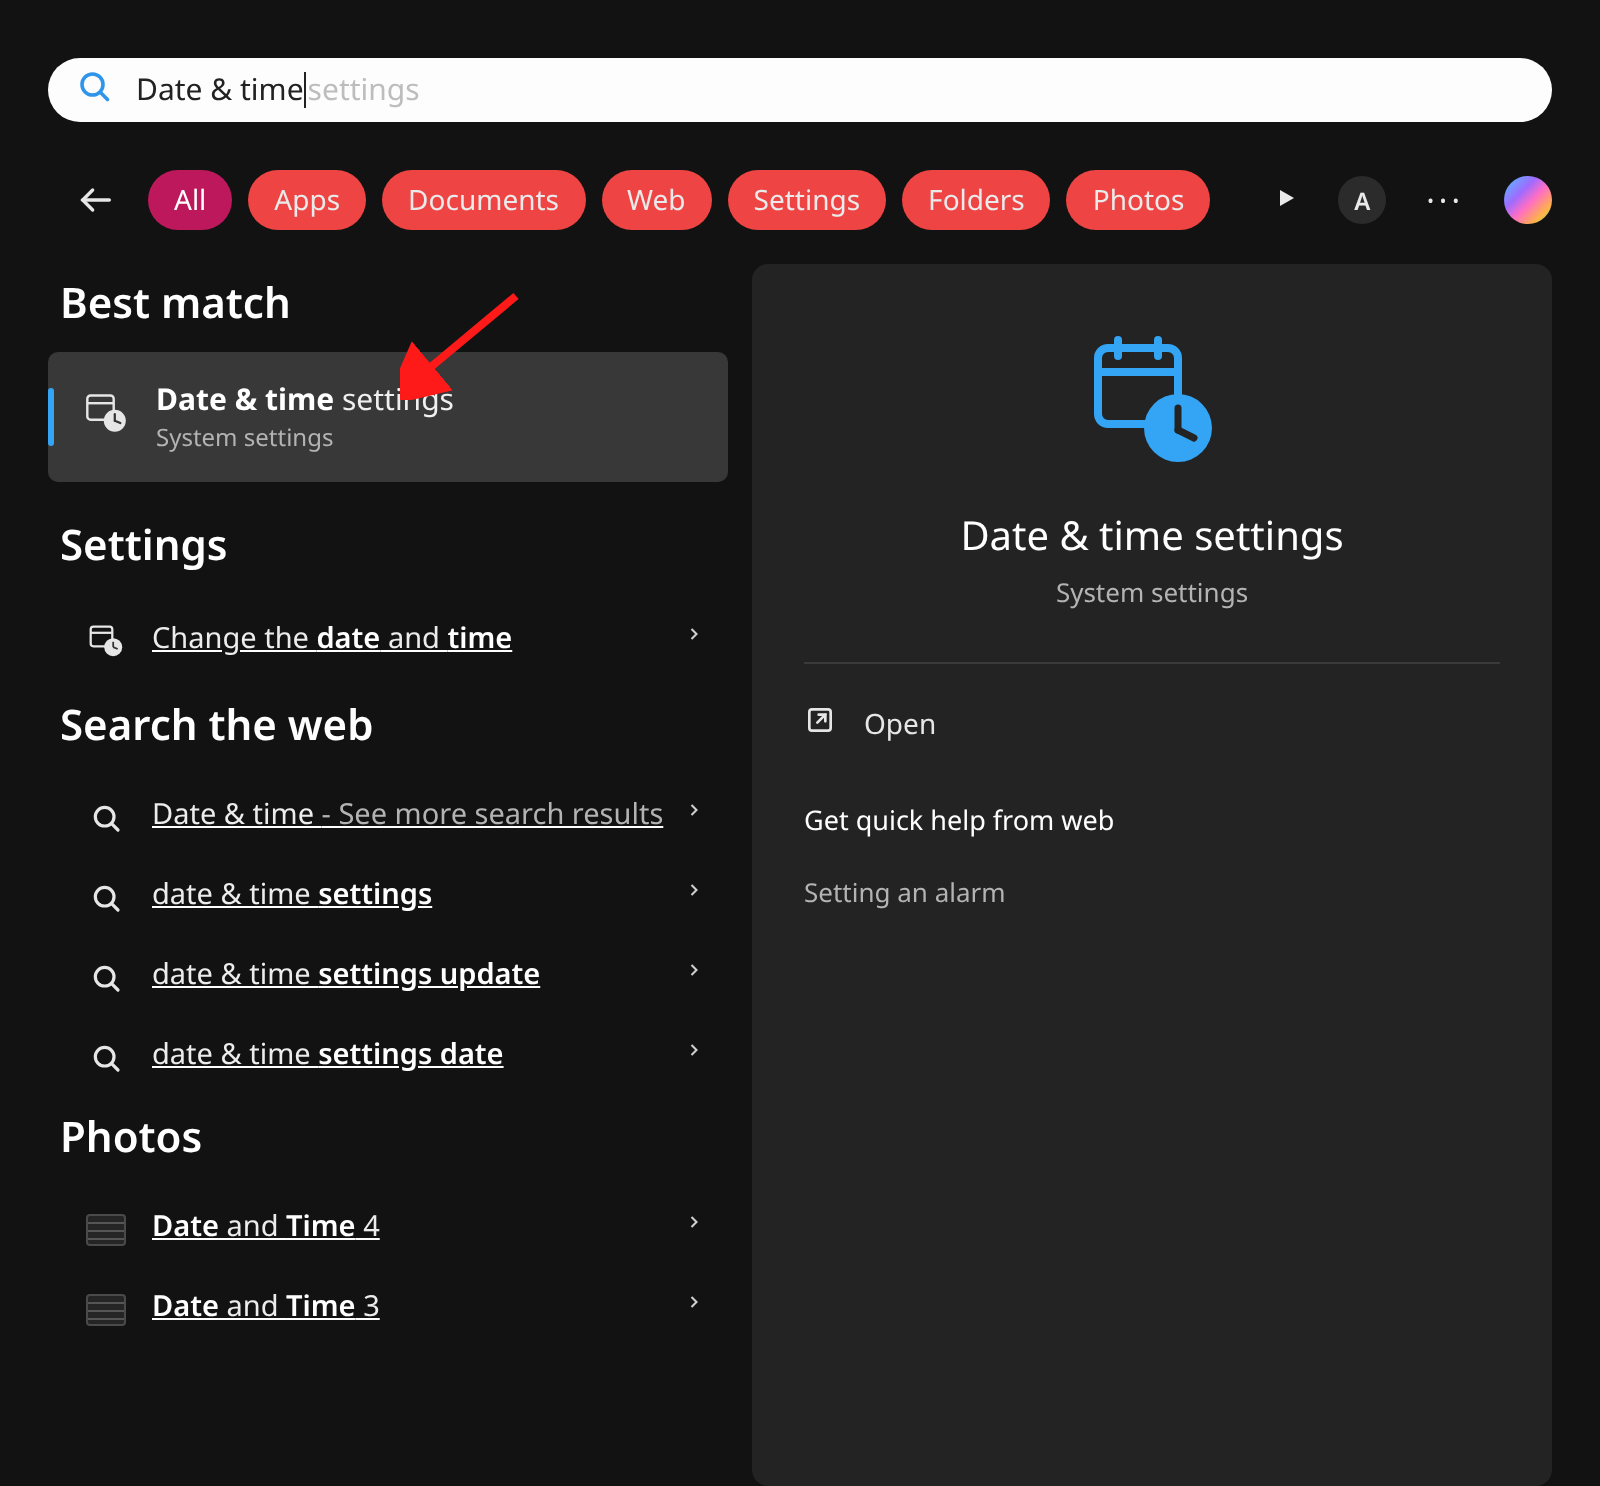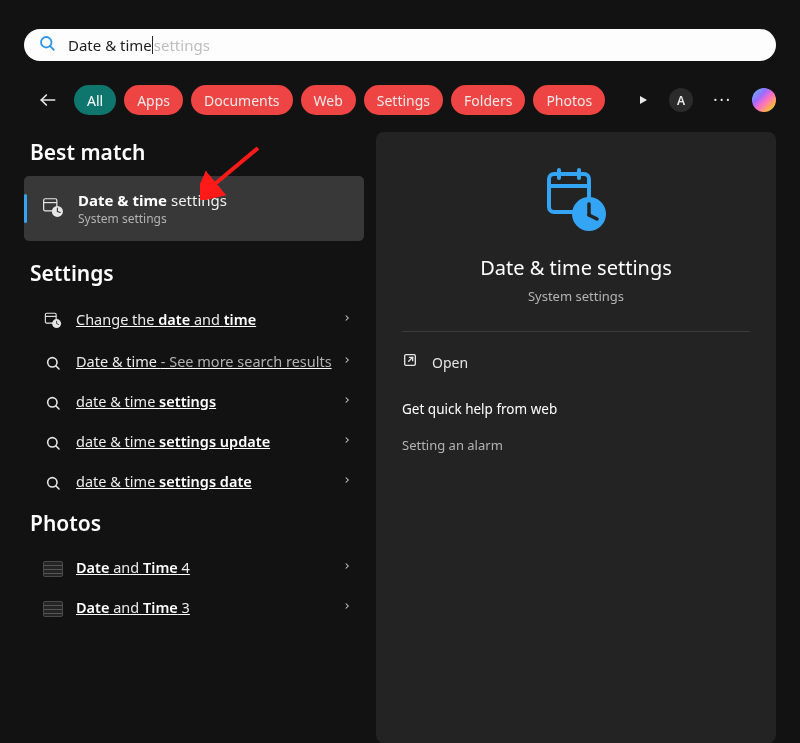--- a/index.html
+++ b/index.html
@@ -57,21 +57,21 @@
     display: inline-flex;
     align-items: center;
     padding: 0 13px;
     border-radius: 15px;
     background: #ef4444;
     color: #eaeaea;
     font-size: 14px;
     margin-right: 8px;
     cursor: pointer;
   }
-  .pill.active { background: #0f766e; color: #fff; }
+  .pill.active { background: #be185d; color: #fff; }
   .rightctrls {
     margin-left: auto;
     display: flex; align-items: center; gap: 20px;
     color: #eaeaea;
   }
   .avatar {
     width: 24px; height: 24px; border-radius: 50%;
     background: #2b2b2b; display:flex; align-items:center; justify-content:center;
     font-size: 12px; font-weight:600;
   }
@@ -231,20 +231,21 @@
       </svg>
     </span>
     <span class="txt">Change the <b>date</b> and <b>time</b></span>
     <span class="chev">
       <svg width="10" height="14" viewBox="0 0 24 24" fill="none" stroke="currentColor" stroke-width="2.5">
           <polyline points="9 6 15 12 9 18"></polyline>
         </svg>
     </span>
   </div>
 
+  <div class="section-label">Search the web</div>
 
   <div class="row">
     <span class="ic">
       <svg width="16" height="16" viewBox="0 0 24 24" fill="none" stroke="currentColor" stroke-width="2.4" stroke-linecap="round">
           <circle cx="11" cy="11" r="7"></circle>
           <line x1="21" y1="21" x2="16.2" y2="16.2"></line>
         </svg>
     </span>
     <span class="txt">Date &amp; time <span class="dim">- See more search results</span></span>
     <span class="chev"><svg width="10" height="14" viewBox="0 0 24 24" fill="none" stroke="currentColor" stroke-width="2.5">

